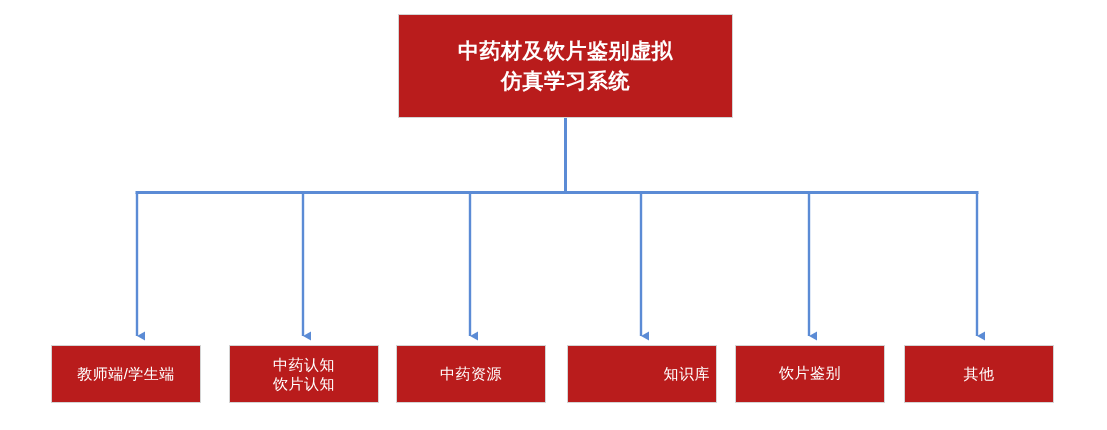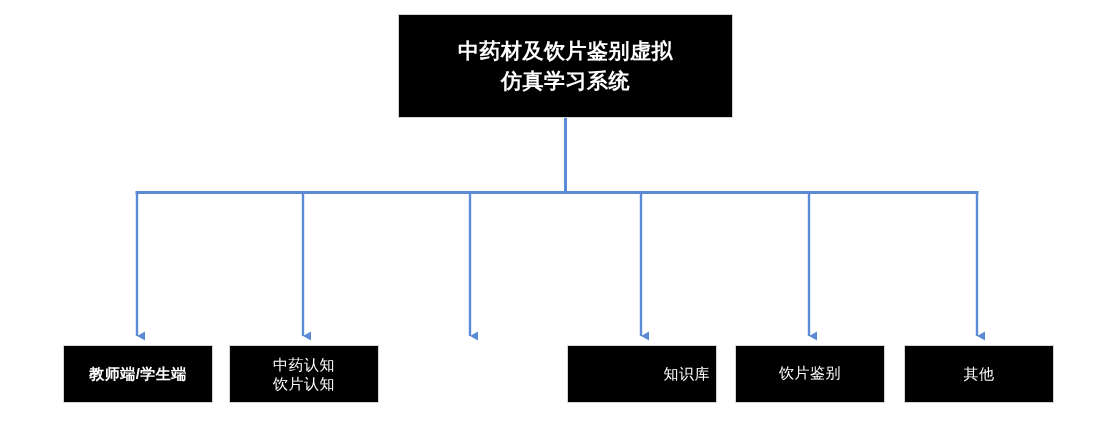--- a/index.html
+++ b/index.html
@@ -24,21 +24,21 @@
     left: 0;
     top: 0;
     width: 1107px;
     height: 430px;
     pointer-events: none;
   }
   
   .node {
     position: absolute;
     box-sizing: border-box;
-    background: #000000;
+    background: #b91c1c;
     border: 1px solid #D4D4D4;
     color: #FFFFFF;
     display: flex;
     align-items: center;
     justify-content: center;
     text-align: center;
     line-height: 1.30;
     letter-spacing: 0.5px;
   }
   .node-root {
@@ -85,29 +85,32 @@
     <path d="M641,193 L641,336" stroke="#5B8BD5" stroke-width="2.4" fill="none" marker-end="url(#arrow-down)"></path>
     <path d="M809,193 L809,336" stroke="#5B8BD5" stroke-width="2.4" fill="none" marker-end="url(#arrow-down)"></path>
     <path d="M977,193 L977,336" stroke="#5B8BD5" stroke-width="2.4" fill="none" marker-end="url(#arrow-down)"></path>
   </svg>
 
   <div class="node node-root">
     <span class="node-label">中药材及饮片鉴别虚拟
 仿真学习系统</span>
   </div>
 
-  <div class="node node-leaf" style="left:63px;font-weight:bold;">
+  <div class="node node-leaf" style="left:51px;">
     <span class="node-label">教师端/学生端</span>
   </div>
 
   <div class="node node-leaf" style="left:229px;">
     <span class="node-label">中药认知
 饮片认知</span>
   </div>
 
+  <div class="node node-leaf" style="left:396px;">
+    <span class="node-label">中药资源</span>
+  </div>
 
   <div class="node node-leaf" style="left:567px;justify-content:flex-end;">
     <span class="node-label">知识库</span>
   </div>
 
   <div class="node node-leaf" style="left:735px;font-family:Liberation Serif, serif;">
     <span class="node-label">饮片鉴别</span>
   </div>
 
   <div class="node node-leaf" style="left:904px;text-align:right;">

